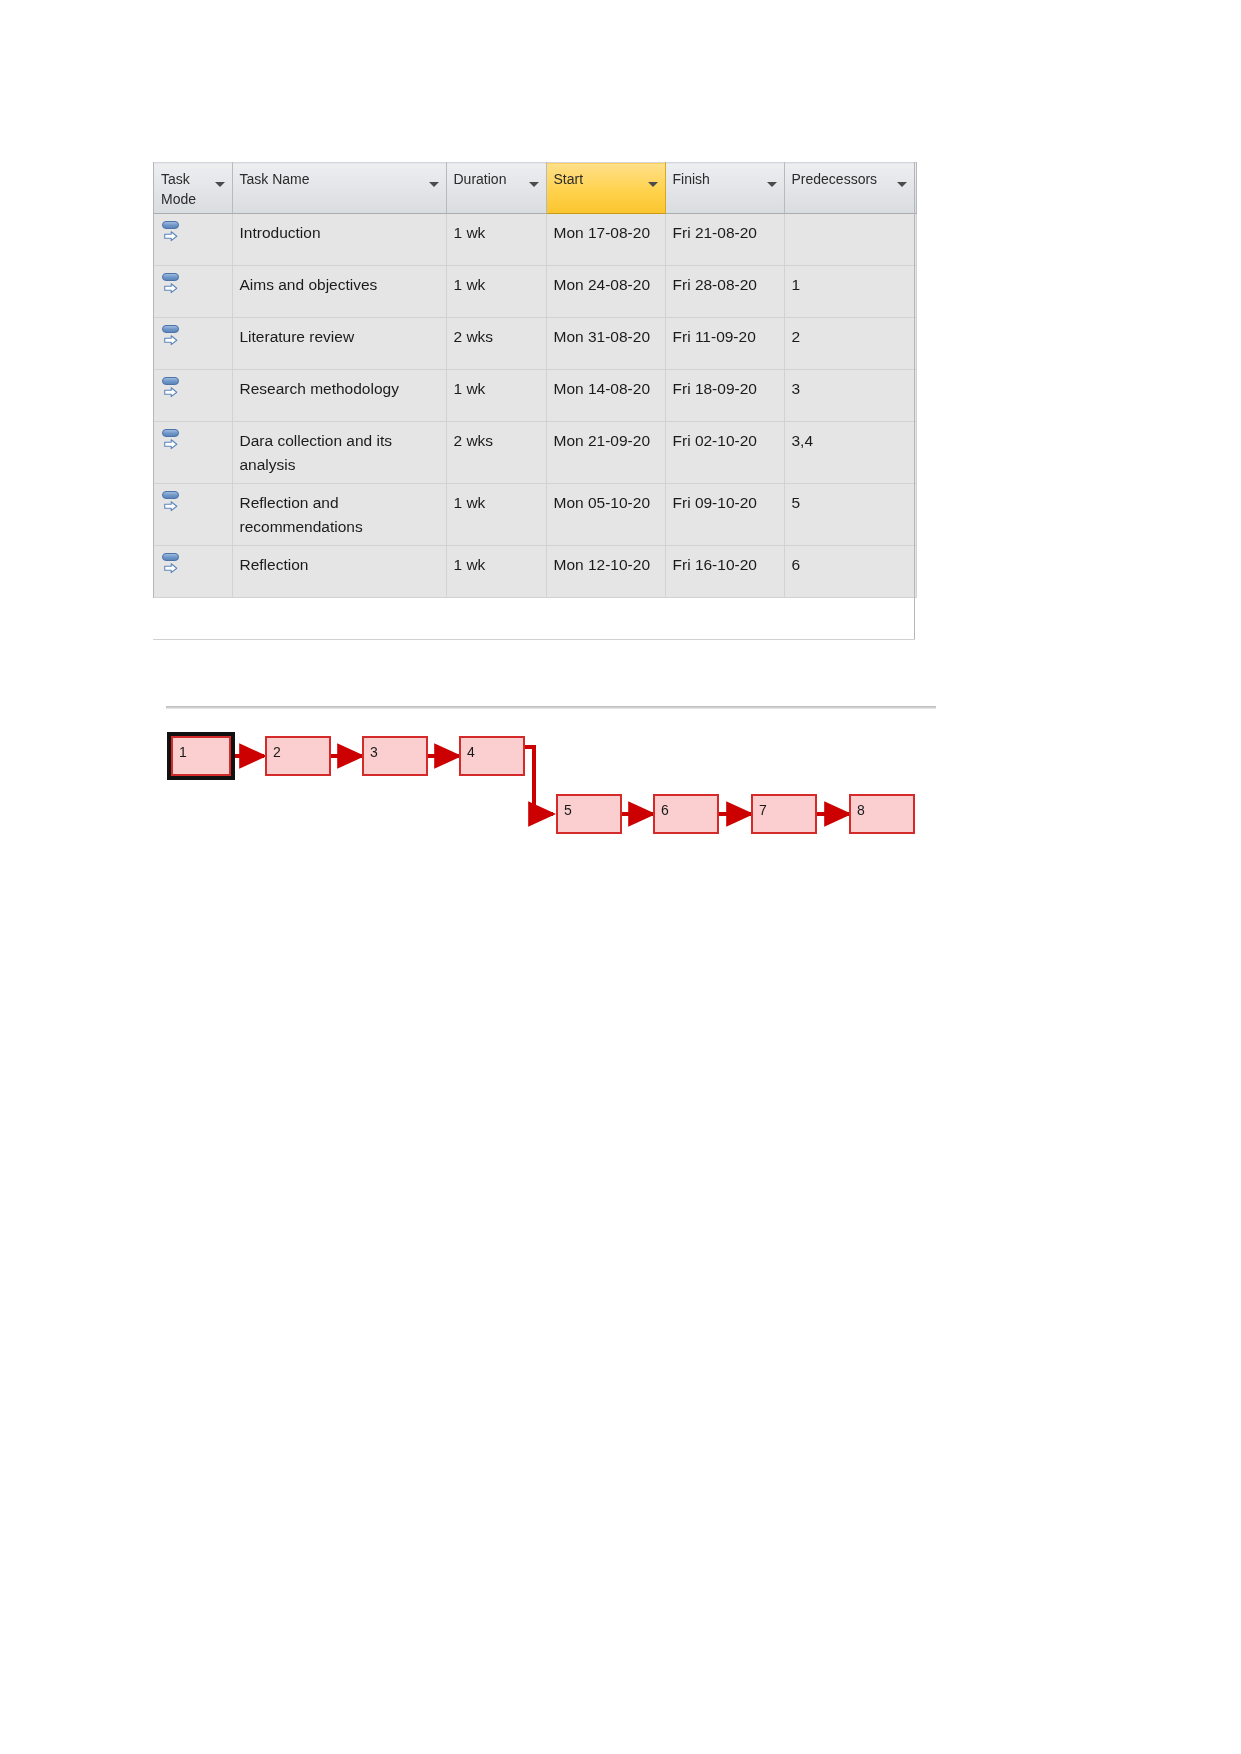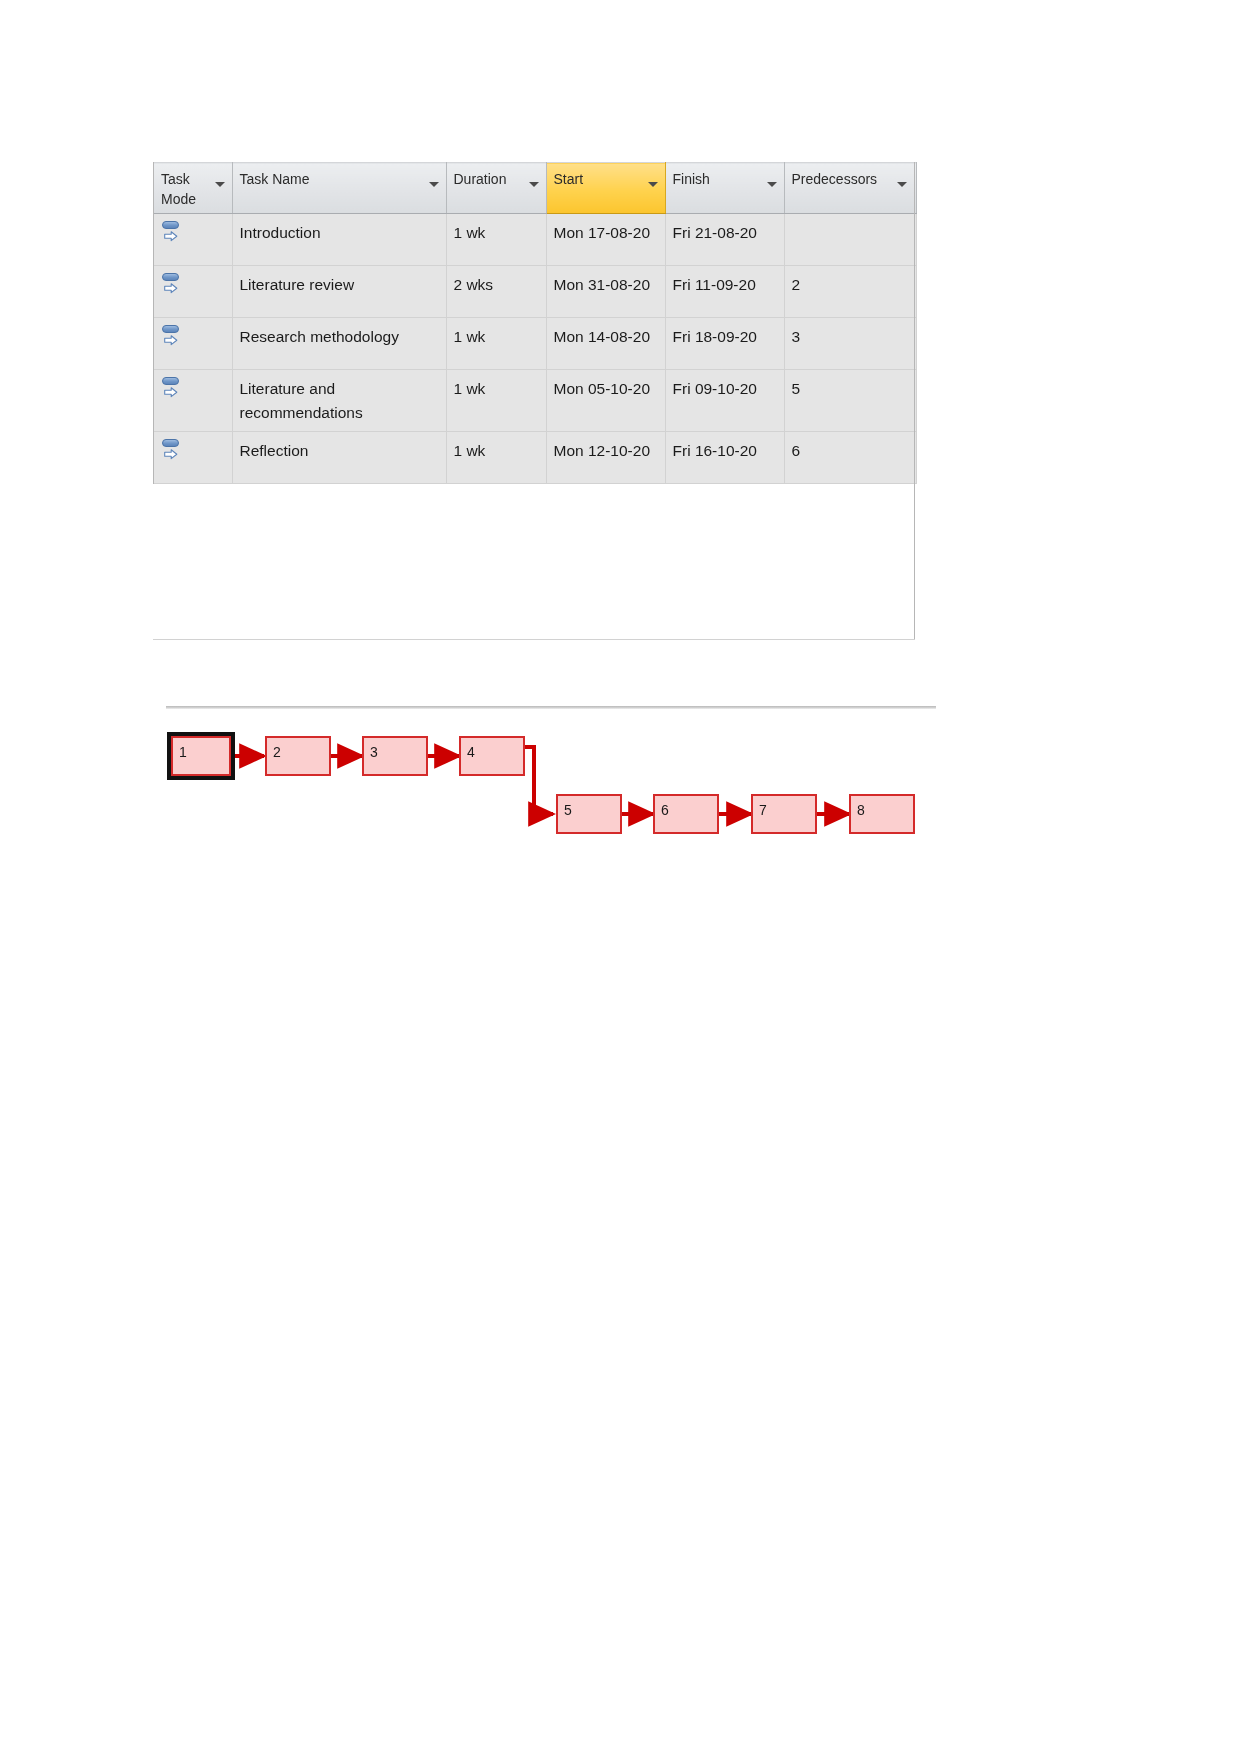--- a/index.html
+++ b/index.html
@@ -171,20 +171,36 @@
           </tr>
           <tr>
             <td class="cell mode-cell">
               <div class="mode-icon">
                 <div class="bar"></div>
                 <svg class="arw" viewBox="0 0 14 13">
                   <path d="M0.7,3.2 L7.2,3.2 L7.2,0.8 L12.8,5.2 L7.2,9.6 L7.2,7.2 L0.7,7.2 Z" fill="#ffffff" stroke="#5d85ba" stroke-width="1.1" stroke-linejoin="round"></path>
                 </svg>
               </div>
             </td>
+            <td class="cell name-cell">Aims and objectives</td>
+            <td class="cell">1 wk</td>
+            <td class="cell">Mon 24-08-20</td>
+            <td class="cell">Fri 28-08-20</td>
+            <td class="cell">1</td>
+            <td class="cell last-col"></td>
+          </tr>
+          <tr>
+            <td class="cell mode-cell">
+              <div class="mode-icon">
+                <div class="bar"></div>
+                <svg class="arw" viewBox="0 0 14 13">
+                  <path d="M0.7,3.2 L7.2,3.2 L7.2,0.8 L12.8,5.2 L7.2,9.6 L7.2,7.2 L0.7,7.2 Z" fill="#ffffff" stroke="#5d85ba" stroke-width="1.1" stroke-linejoin="round"></path>
+                </svg>
+              </div>
+            </td>
             <td class="cell name-cell">Literature review</td>
             <td class="cell">2 wks</td>
             <td class="cell">Mon 31-08-20</td>
             <td class="cell">Fri 11-09-20</td>
             <td class="cell">2</td>
             <td class="cell last-col"></td>
           </tr>
           <tr>
             <td class="cell mode-cell">
               <div class="mode-icon">
@@ -203,21 +219,37 @@
           </tr>
           <tr>
             <td class="cell mode-cell">
               <div class="mode-icon">
                 <div class="bar"></div>
                 <svg class="arw" viewBox="0 0 14 13">
                   <path d="M0.7,3.2 L7.2,3.2 L7.2,0.8 L12.8,5.2 L7.2,9.6 L7.2,7.2 L0.7,7.2 Z" fill="#ffffff" stroke="#5d85ba" stroke-width="1.1" stroke-linejoin="round"></path>
                 </svg>
               </div>
             </td>
-            <td class="cell name-cell">Literature and recommendations</td>
+            <td class="cell name-cell">Dara collection and its analysis</td>
+            <td class="cell">2 wks</td>
+            <td class="cell">Mon 21-09-20</td>
+            <td class="cell">Fri 02-10-20</td>
+            <td class="cell">3,4</td>
+            <td class="cell last-col"></td>
+          </tr>
+          <tr>
+            <td class="cell mode-cell">
+              <div class="mode-icon">
+                <div class="bar"></div>
+                <svg class="arw" viewBox="0 0 14 13">
+                  <path d="M0.7,3.2 L7.2,3.2 L7.2,0.8 L12.8,5.2 L7.2,9.6 L7.2,7.2 L0.7,7.2 Z" fill="#ffffff" stroke="#5d85ba" stroke-width="1.1" stroke-linejoin="round"></path>
+                </svg>
+              </div>
+            </td>
+            <td class="cell name-cell">Reflection and recommendations</td>
             <td class="cell">1 wk</td>
             <td class="cell">Mon 05-10-20</td>
             <td class="cell">Fri 09-10-20</td>
             <td class="cell">5</td>
             <td class="cell last-col"></td>
           </tr>
           <tr>
             <td class="cell mode-cell">
               <div class="mode-icon">
                 <div class="bar"></div>

